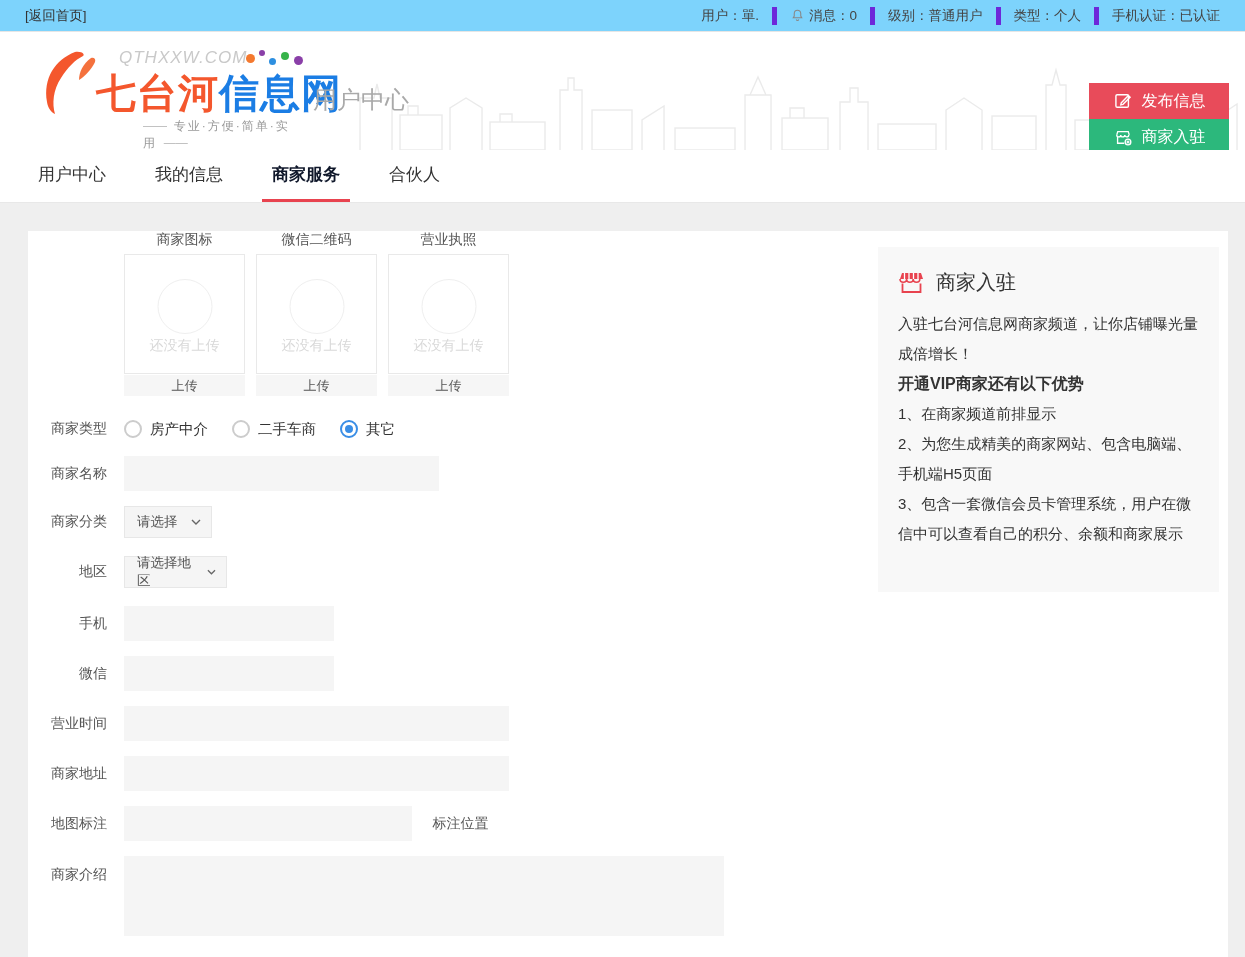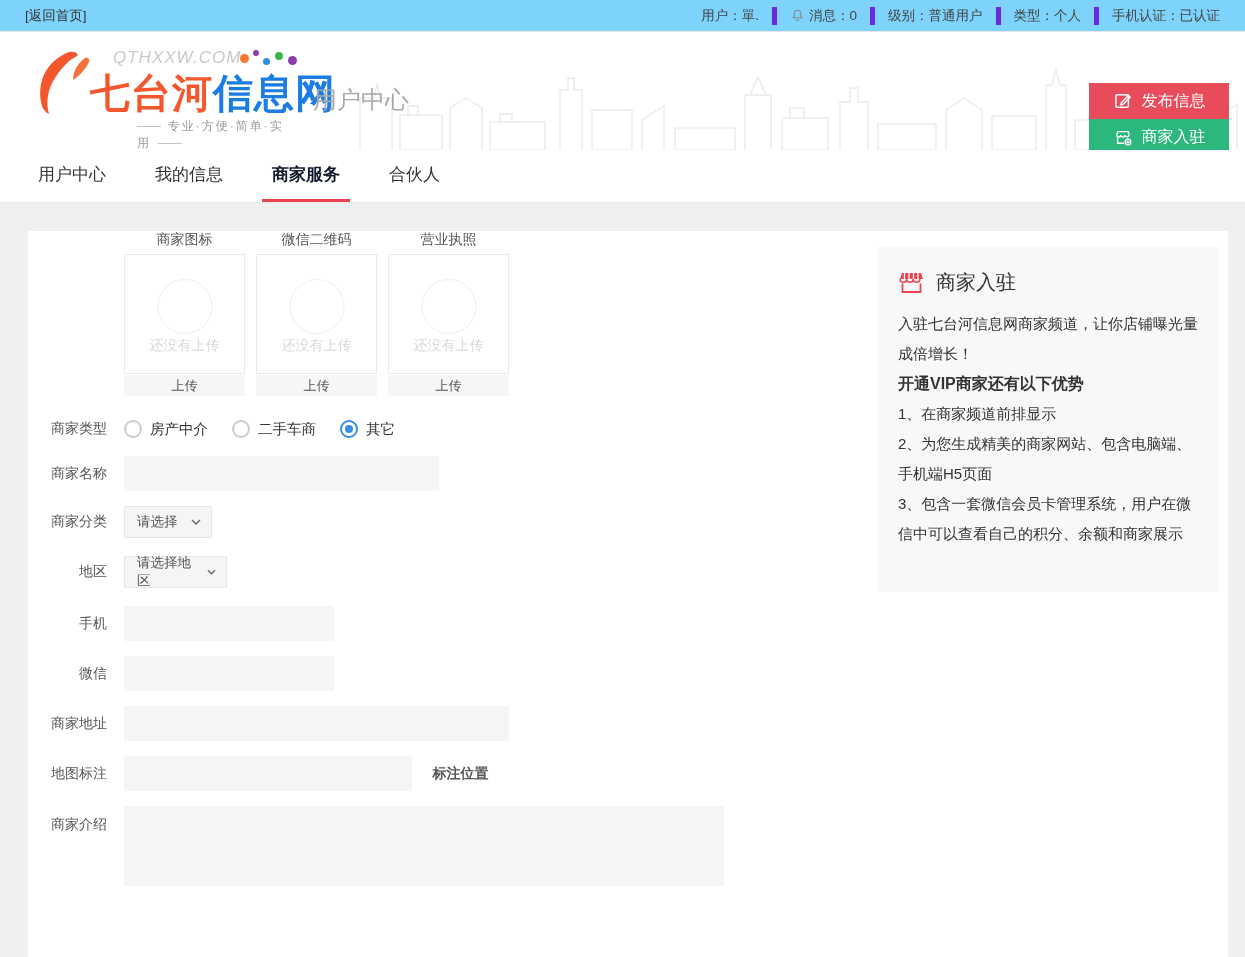--- a/index.html
+++ b/index.html
@@ -11,21 +11,21 @@
     display:flex; align-items:center; justify-content:space-between; padding:0 25px; font-size:13.5px; color:#444; }
   .topbar-right { display:flex; align-items:center; }
   .tb-item { display:flex; align-items:center; white-space:nowrap; }
   .tb-item + .tb-item { border-left:5px solid #6d28d9; margin-left:13px; padding-left:13px; }
   .tb-item .bell { width:15px; height:15px; margin-right:4px; }
   .back-link { color:#333; cursor:pointer; }
 
   
   .header { position:relative; height:118px; background:#fff; overflow:hidden; }
   .skyline { position:absolute; left:330px; bottom:0; opacity:.85; }
-  .logo { position:absolute; left:35px; top:6px; width:280px; height:106px; }
+  .logo { position:absolute; left:41px; top:6px; width:280px; height:106px; }
   .logo-swoosh { position:absolute; left:0; top:12px; }
   .logo-domain { position:absolute; left:78px; top:10px; font-style:italic; font-size:17px;
     color:#c9c9c9; letter-spacing:1px; }
   .logo-dots { position:absolute; left:205px; top:12px; width:75px; height:18px; }
   .logo-dots i { position:absolute; border-radius:50%; }
   .logo-name { position:absolute; left:55px; top:28px; font-size:40px; font-weight:bold;
     letter-spacing:1px; white-space:nowrap; }
   .logo-name .orange { color:#f4572d; }
   .logo-name .blue { color:#1b7de4; }
   .logo-tagline { position:absolute; left:68px; top:80px; font-size:12px; color:#999; letter-spacing:2px;margin-left:34px; }
@@ -85,21 +85,21 @@
   .sel { height:32px; background:#f5f5f5; border:1px solid #e7e7e7; display:flex; align-items:center;
     padding:0 10px 0 12px; font-size:13.5px; color:#555; cursor:pointer; }
   .sel .sel-txt { margin-right:10px; }
   .sel svg { width:10px; height:6px; }
   .sel.w88 { width:88px; justify-content:space-between; }
   .sel.w103 { width:103px; justify-content:space-between; }
 
   .map-strip { display:flex; width:385px; height:35px; background:#f5f5f5; }
   .map-input { flex:1; background:transparent; border:none; outline:none; font-size:14px; padding:0 10px; font-family:inherit; }
   .map-btn { width:97px; background:#fff; display:flex; align-items:center; justify-content:center;
-    font-size:14px; color:#555; cursor:pointer;font-weight:bold; }
+    font-size:14px; color:#555; cursor:pointer; }
 
   .intro-ta { width:600px; height:80px; background:#f5f5f5; border:none; outline:none; resize:none;
     font-size:14px; padding:8px 10px; font-family:inherit; }
 
   
   .sidebar { position:absolute; top:16px; right:9px; width:341px; height:345px; background:#f8f8f8;
     padding:22px 20px; }
   .sb-head { display:flex; align-items:center; }
   .sb-head svg { width:27px; height:24px; margin-right:11px; }
   .sb-title { font-size:20px; color:#333; }
@@ -301,20 +301,24 @@
     <div class="frow">
       <span class="frow-label">手机</span>
       <input class="txt-input w210" value="" style="">
     </div>
 
     <div class="frow">
       <span class="frow-label">微信</span>
       <input class="txt-input w210" value="" style="">
     </div>
 
+    <div class="frow">
+      <span class="frow-label">营业时间</span>
+      <input class="txt-input w385" value="" style="">
+    </div>
 
     <div class="frow">
       <span class="frow-label">商家地址</span>
       <input class="txt-input w385" value="" style="">
     </div>
 
     <div class="frow">
       <span class="frow-label">地图标注</span>
       <div class="map-strip">
         <input class="map-input" value="" style="">

